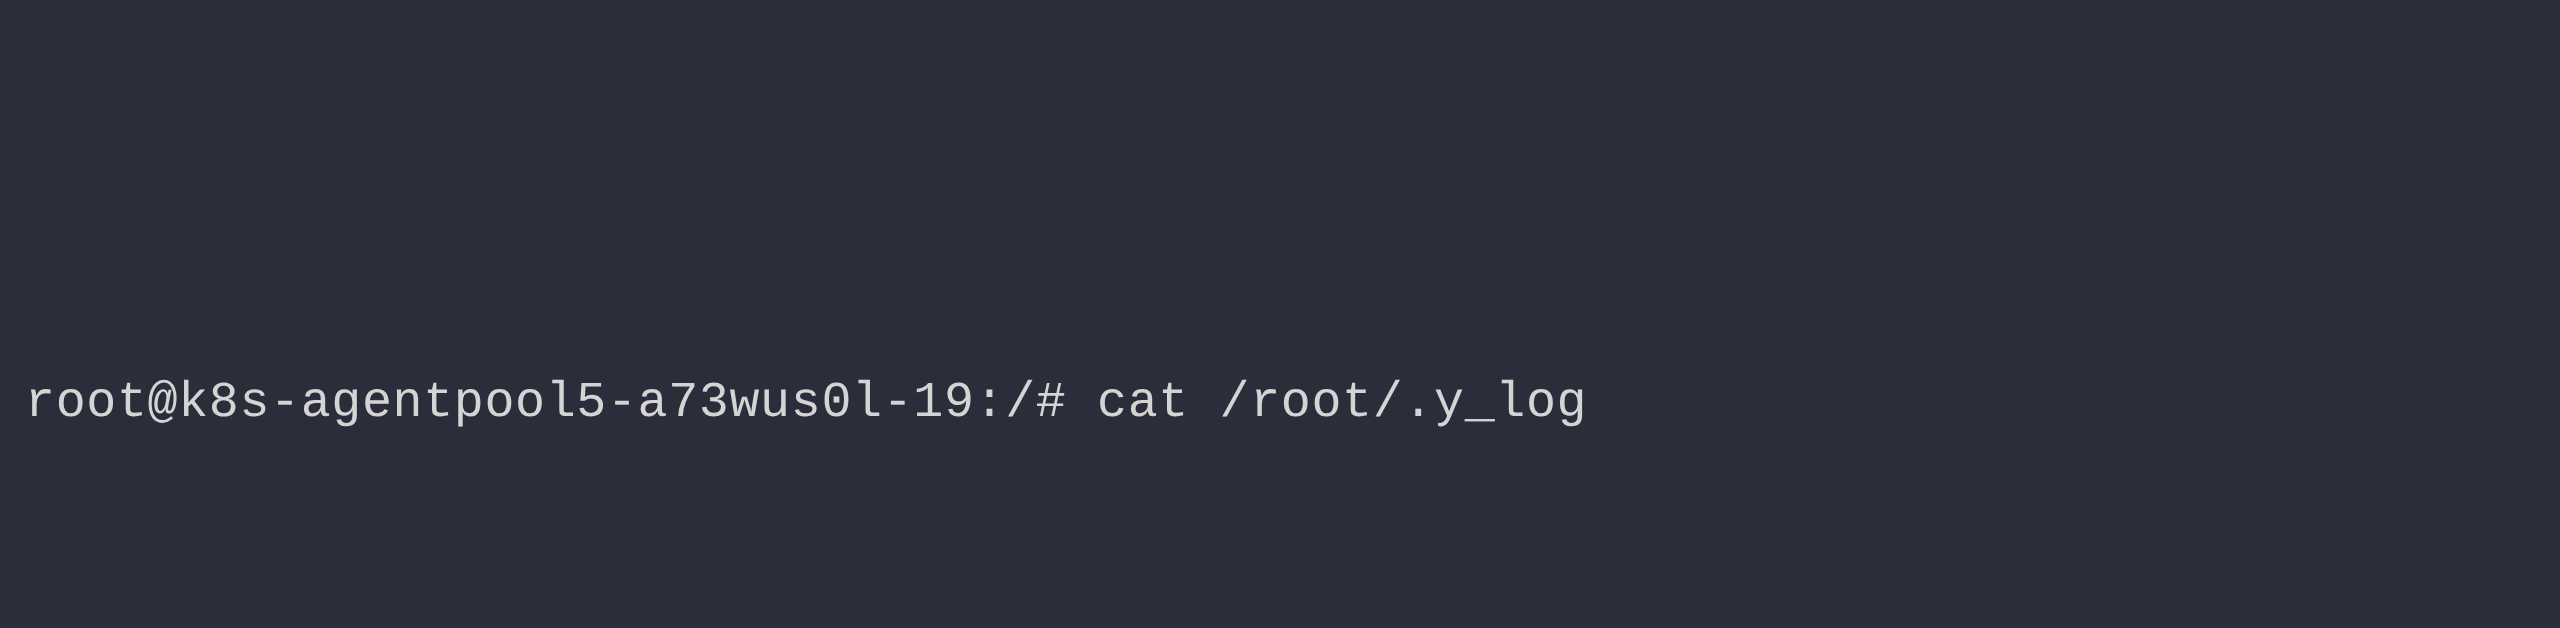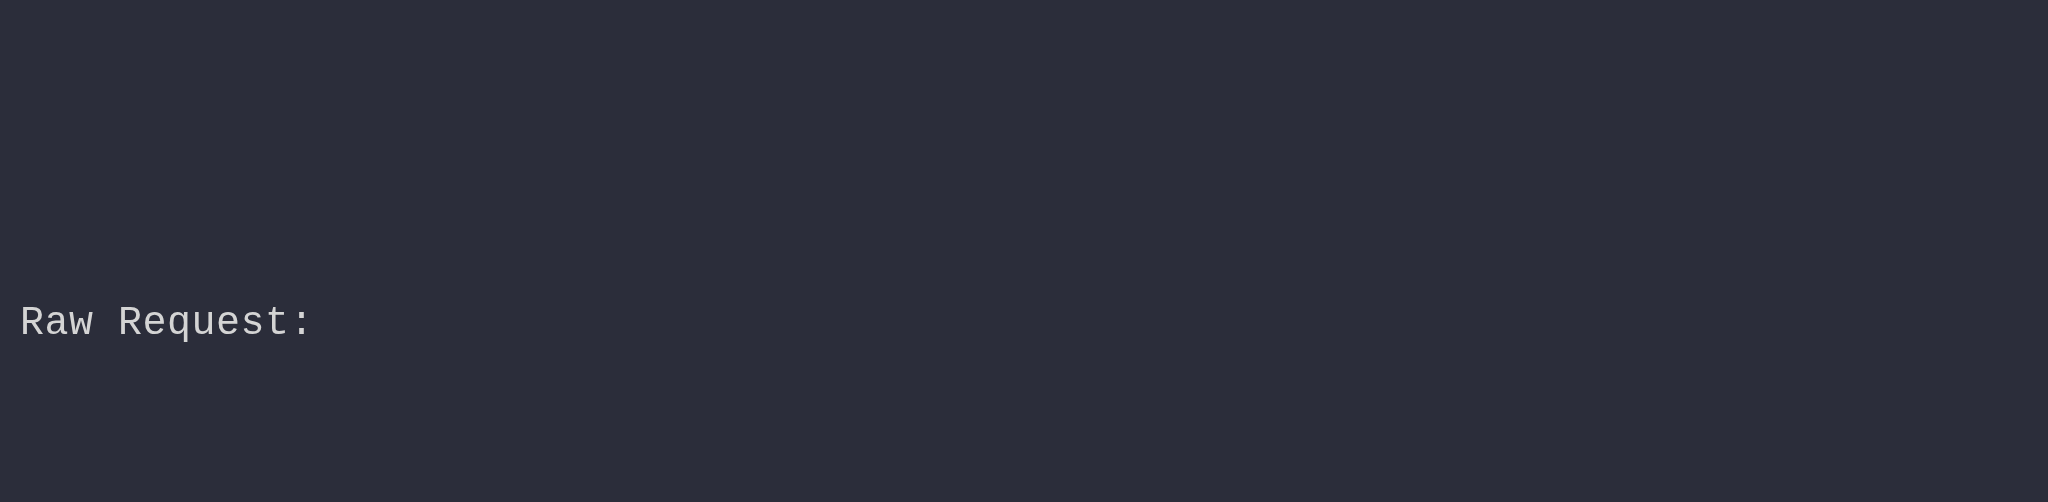--- a/index.html
+++ b/index.html
@@ -26,21 +26,21 @@
     .line {
       display: block;
     }
   </style>
 </head>
 <body>
 
 
 
 <div class="terminal">
-<span class="line">Raw Request:</span>
+<span class="line"><span>root@k8s-agentpool5-a73wus0l-19:/#</span> <span>cat /root/.y_log</span></span>
 
 
 
 
 </div>
 
 
 
 
 </body></html>

